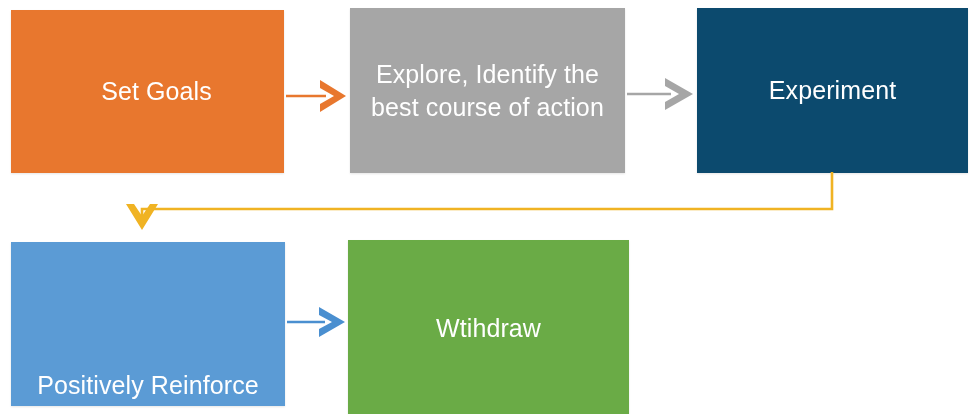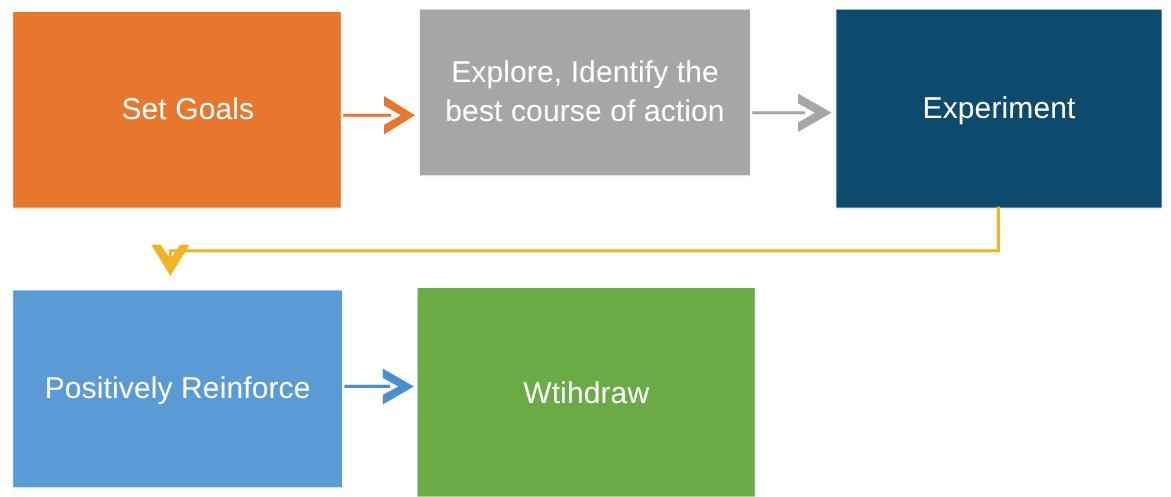--- a/index.html
+++ b/index.html
@@ -32,23 +32,23 @@
     padding: 4px 10px;
     box-shadow: 0 1px 2px rgba(0,0,0,0.10);
   }
   .node-label {
     display: block;
     white-space: pre-line;
   }
 
   
   #node-set-goals    { left: 11px;  top: 10px;  width: 273px; height: 163px; padding-left: 28px; }
-  #node-explore      { left: 350px; top: 8px;   width: 275px; height: 138px; }
+  #node-explore      { left: 350px; top: 8px;   width: 275px; height: 165px; }
   #node-experiment   { left: 697px; top: 8px;   width: 271px; height: 165px; }
-  #node-reinforce    { left: 11px;  top: 242px; width: 274px; height: 164px; }
+  #node-reinforce    { left: 11px;  top: 242px; width: 274px; height: 164px; align-items: flex-end; }
   #node-withdraw     { left: 348px; top: 240px; width: 281px; height: 176px; }
 
   
   .connector {
     position: absolute;
     overflow: visible;
   }
   #conn-goals-explore   { left: 286px; top: 74px;  width: 64px;  height: 44px; }
   #conn-explore-exp     { left: 627px; top: 72px;  width: 70px;  height: 44px; }
   #conn-reinforce-with  { left: 287px; top: 300px; width: 62px;  height: 44px; }

